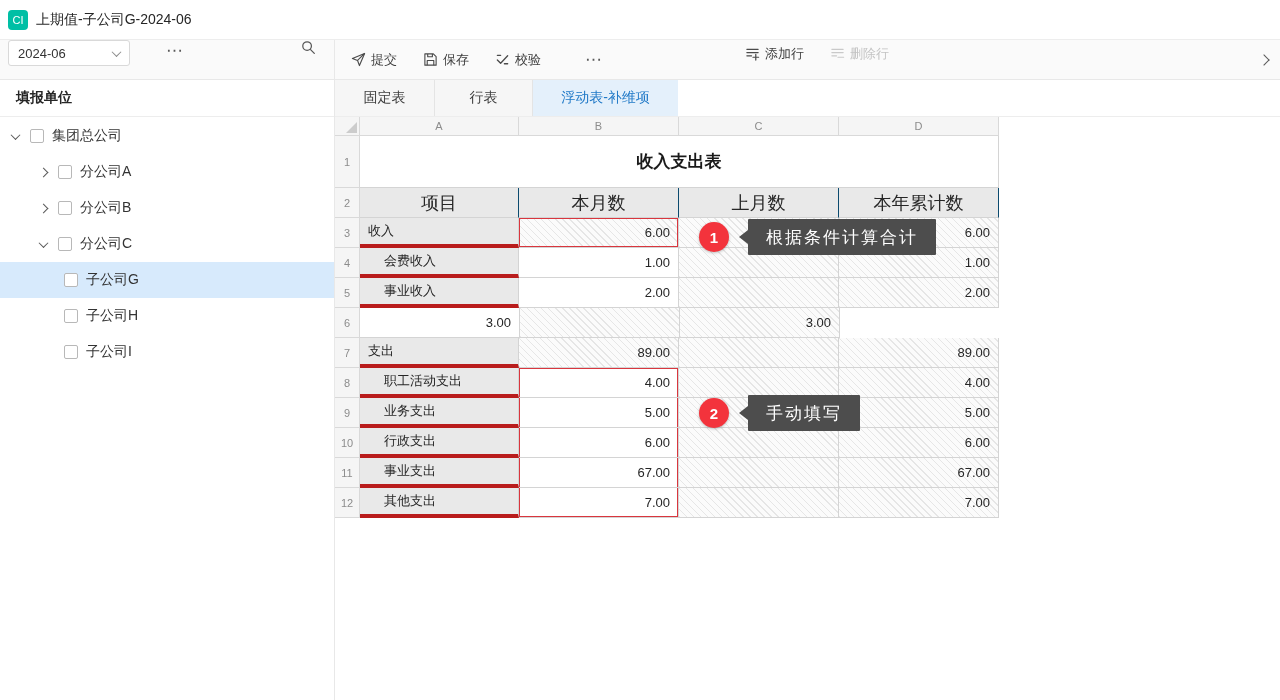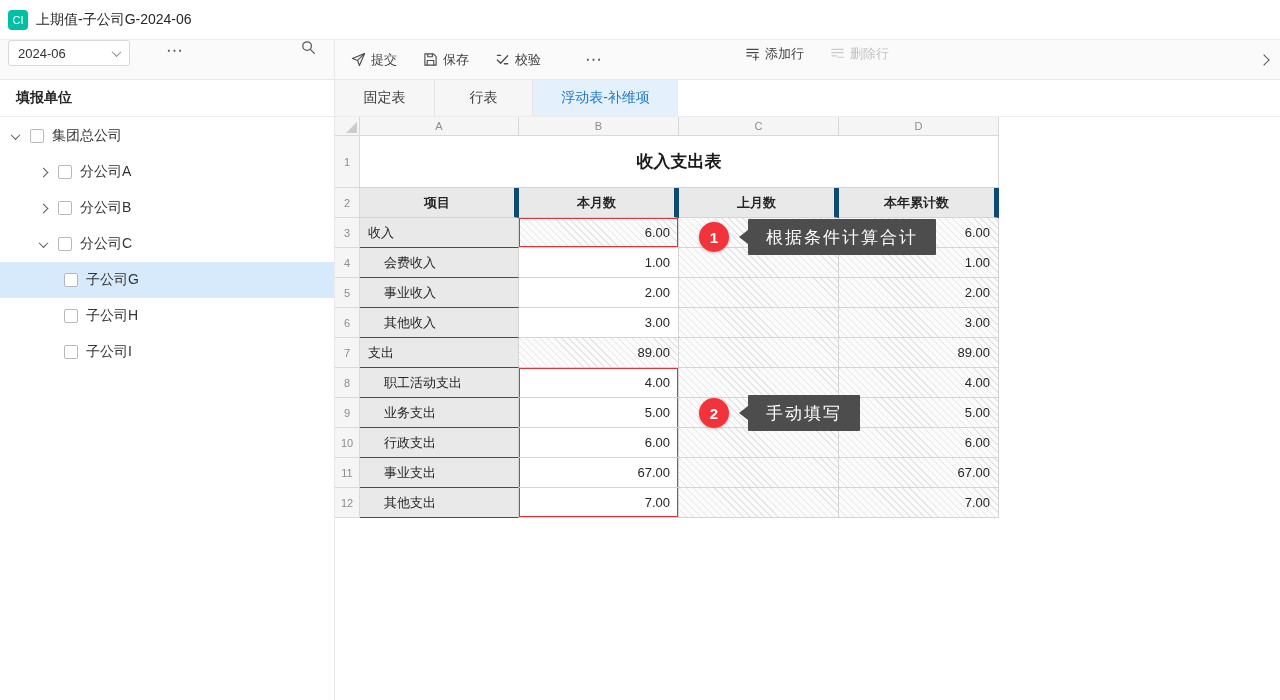--- a/index.html
+++ b/index.html
@@ -80,23 +80,23 @@
   .chead { background:#f5f5f5; border-right:1px solid #d9d9d9; border-bottom:1px solid #d9d9d9;
     font-size:11px; color:#8c8c8c; display:flex; align-items:center; justify-content:center; }
   .rn { width:25px; flex:0 0 25px; background:#f5f5f5; border-right:1px solid #d9d9d9;
     border-bottom:1px solid #d9d9d9; font-size:11px; color:#8c8c8c;
     display:flex; align-items:center; justify-content:center; }
   .wA { width:159px; flex:0 0 159px; }
   .wB, .wC, .wD { width:160px; flex:0 0 160px; }
   .tcell { width:639px; flex:0 0 639px; background:#fff; border-right:1px solid #d4d4d4;
     border-bottom:1px solid #d4d4d4; display:flex; align-items:center; justify-content:center;
     font-size:17px; font-weight:bold; color:#1a1a1a; }
-  .hcell { background:#e9e9e9; border-right:5px solid #0c4a6e; border-bottom:1px solid #d4d4d4;
-    font-size:13px; color:#262626; display:flex; align-items:center; justify-content:center;font-weight:bold; }
-  .icell { background:#e9e9e9; border-right:1px solid #d4d4d4; border-bottom:1px solid #b91c1c;
+  .hcell { background:#e9e9e9; border-right:1px solid #0c4a6e; border-bottom:1px solid #d4d4d4;
+    font-size:18px; color:#262626; display:flex; align-items:center; justify-content:center; }
+  .icell { background:#e9e9e9; border-right:1px solid #d4d4d4; border-bottom:4px solid #b91c1c;
     font-size:13px; color:#262626; display:flex; align-items:center; padding-left:8px; }
   .icell.indent { padding-left:24px; }
   .vcell { background:#fff; border-right:1px solid #d4d4d4; border-bottom:1px solid #d4d4d4;
     font-size:13px; color:#262626; display:flex; align-items:center; justify-content:flex-end;
     padding-right:8px; }
   .vcell.ro { background-color:#fbfbfb;
     background-image:repeating-linear-gradient(45deg,#e6e6e6 0px,#e6e6e6 1px,transparent 1px,transparent 5px); }
   .red-all { box-shadow:inset 0 0 0 1px #d9363e; }
   .red-top { box-shadow:inset 1px 0 0 #d9363e, inset -1px 0 0 #d9363e, inset 0 1px 0 #d9363e; }
   .red-mid { box-shadow:inset 1px 0 0 #d9363e, inset -1px 0 0 #d9363e; }
@@ -289,21 +289,20 @@
           <div class="g-row drow">
             <div class="rn">5</div>
             <div class="icell wA indent">事业收入</div>
             <div class="vcell wB">2.00</div>
             <div class="vcell wC ro"></div>
             <div class="vcell wD ro">2.00</div>
           </div>
 
           <div class="g-row drow">
             <div class="rn">6</div>
-            <div class="icell wA indent">其他收入</div>
             <div class="vcell wB">3.00</div>
             <div class="vcell wC ro"></div>
             <div class="vcell wD ro">3.00</div>
           </div>
 
           <div class="g-row drow">
             <div class="rn">7</div>
             <div class="icell wA">支出</div>
             <div class="vcell wB ro">89.00</div>
             <div class="vcell wC ro"></div>

